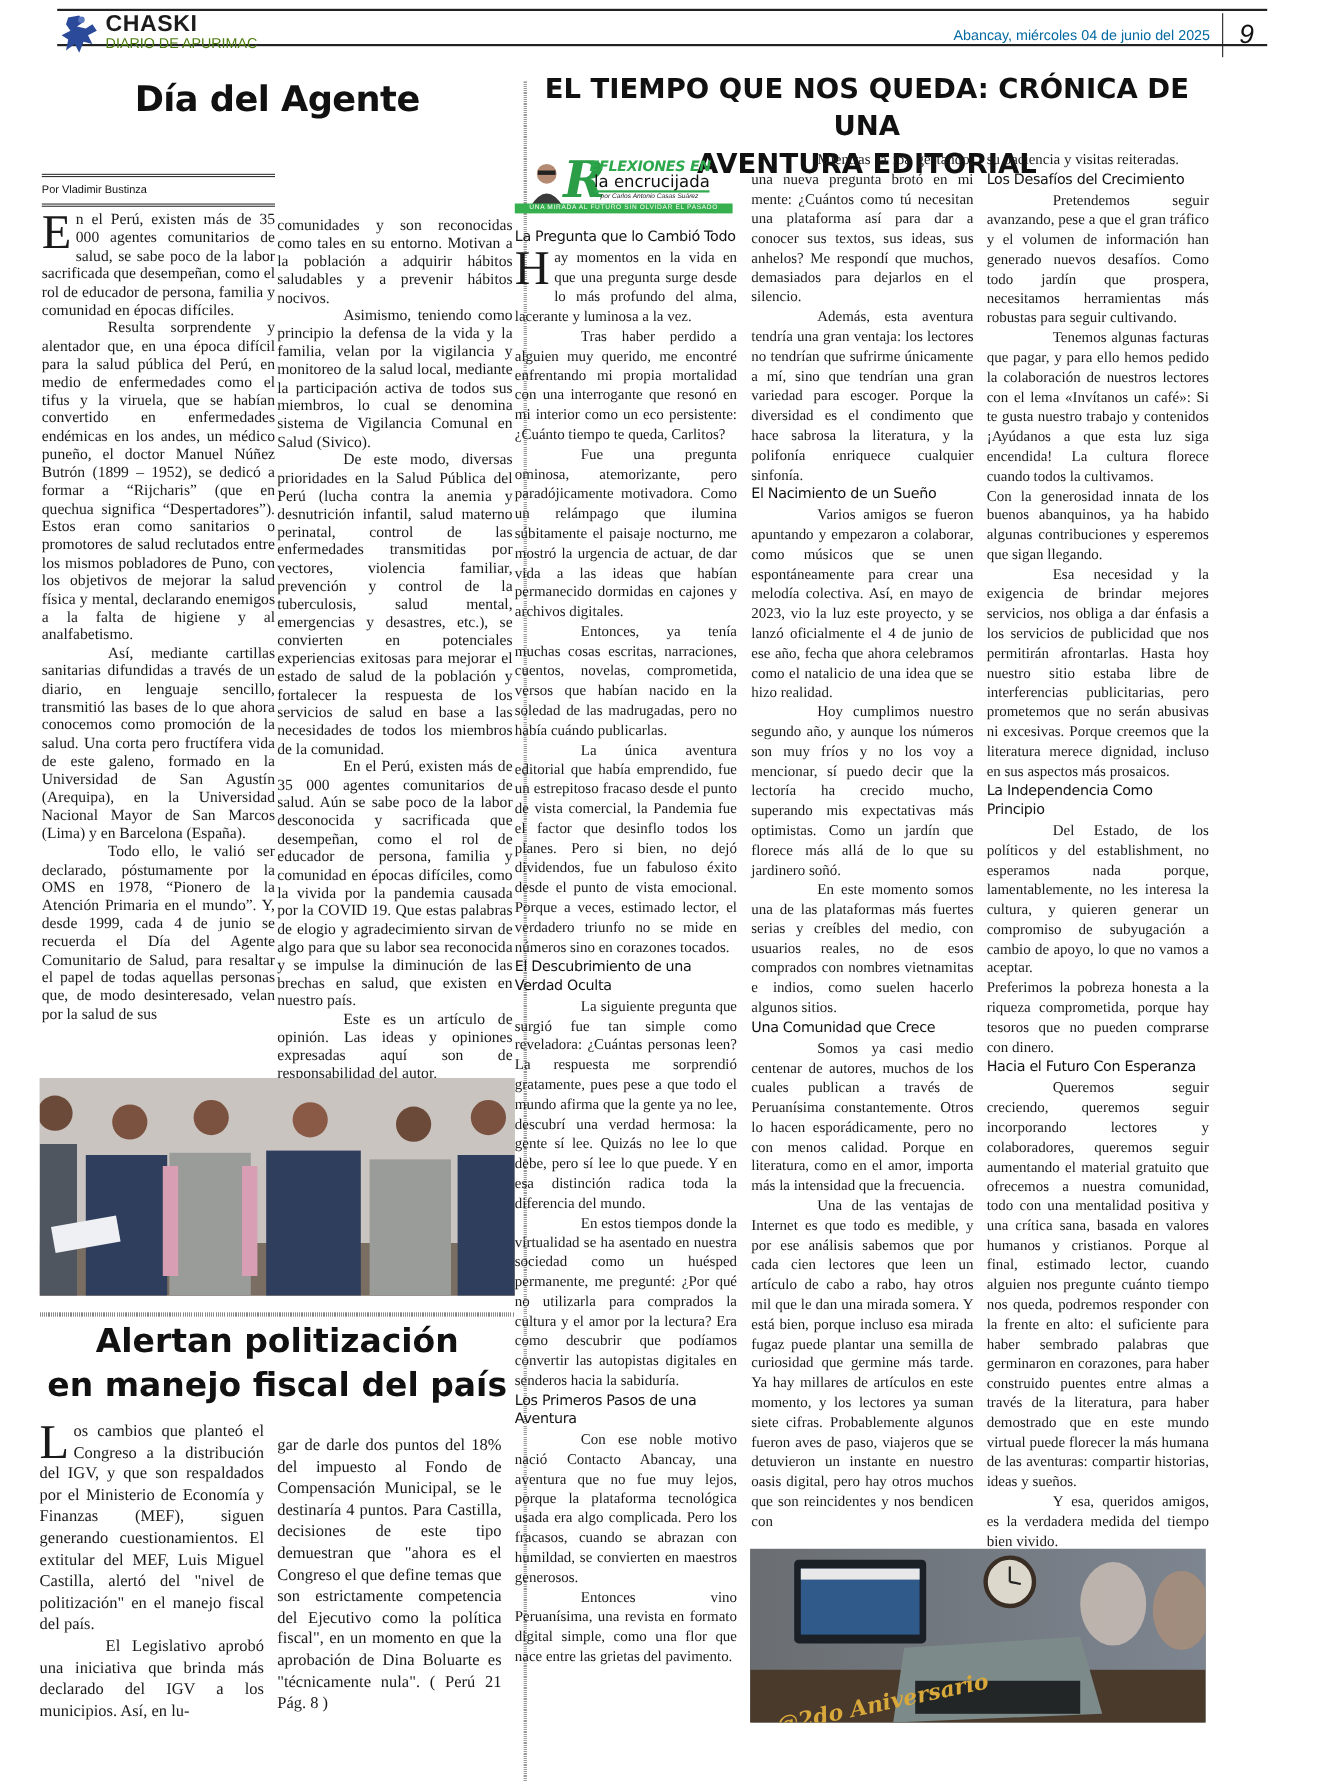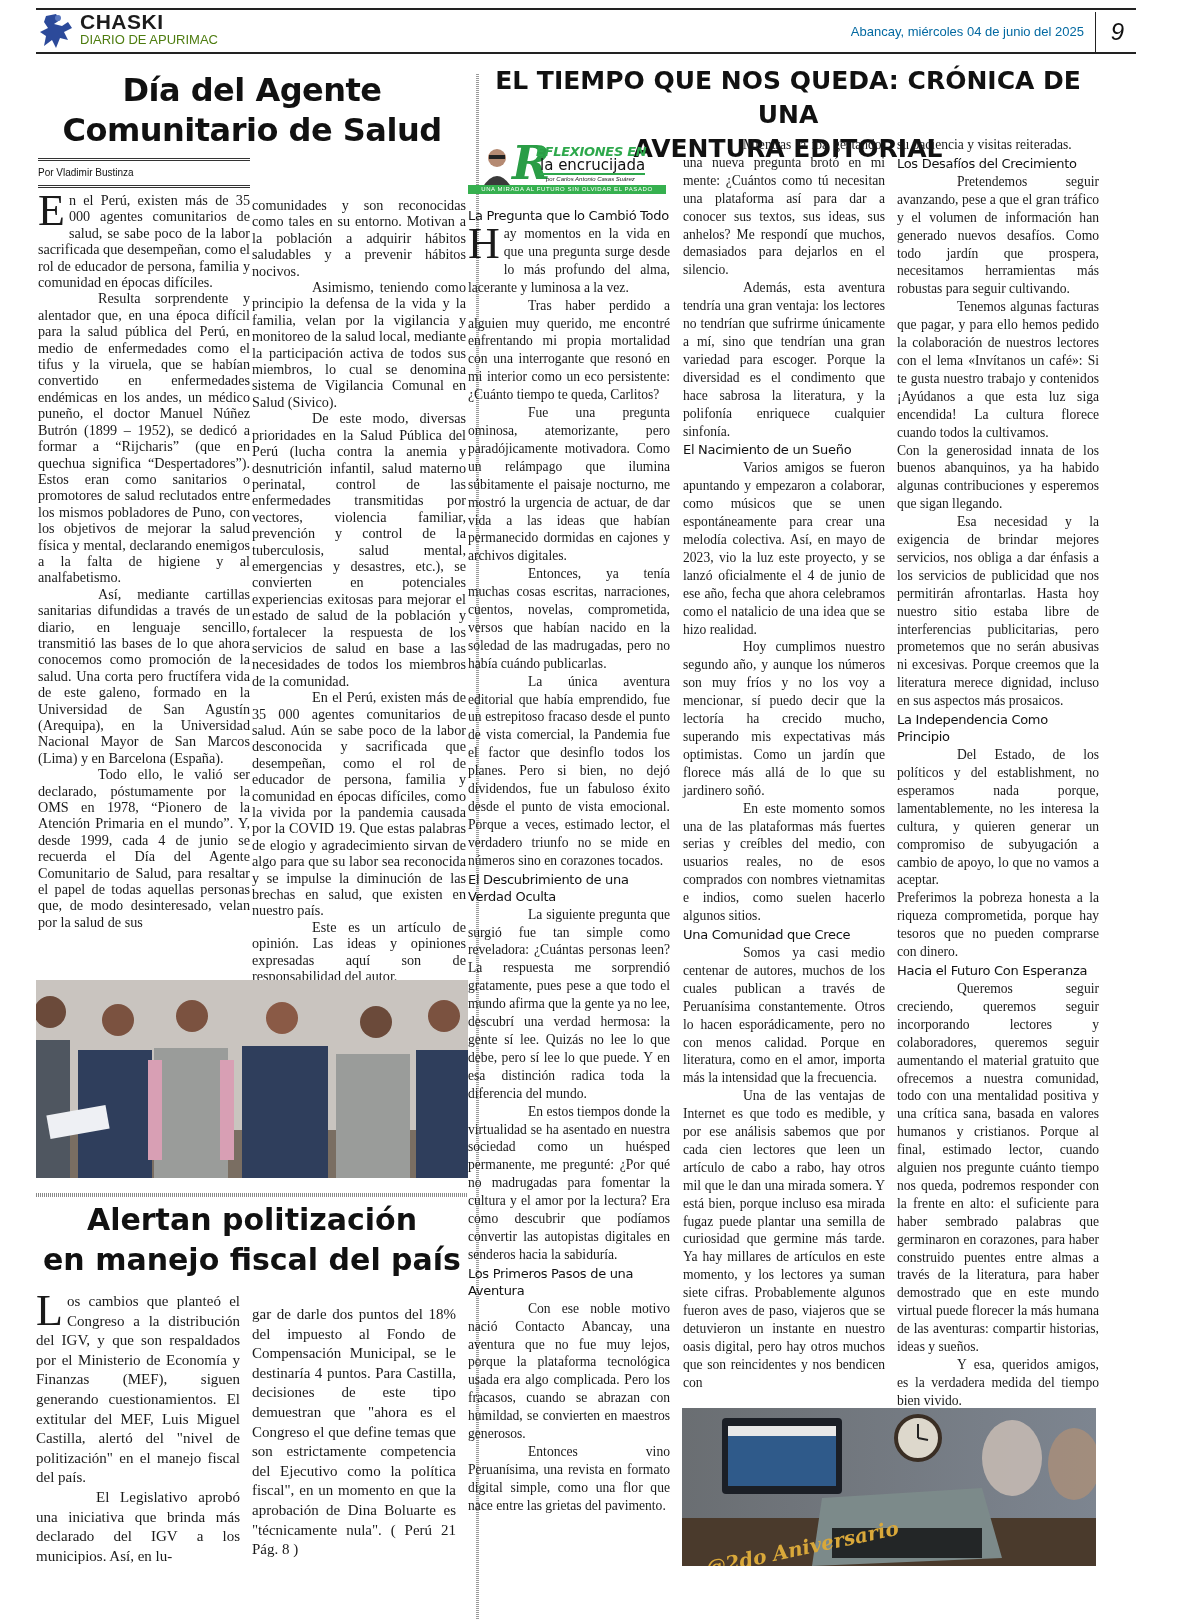--- a/index.html
+++ b/index.html
@@ -1,20 +1,20 @@
 <!DOCTYPE html>
 <html><head>
 <meta charset="utf-8">
 <style>
   * { box-sizing: border-box; margin: 0; padding: 0; }
   html, body { width: 1200px; height: 1620px; background: #ffffff; overflow: hidden; }
   body { position: relative; font-family: "DejaVu Serif", "Liberation Serif", serif; color: #1a1a1a; }
 
   
-  .masthead { position: absolute; left: 36px; top: 8px; width: 1100px; height: 46px; border-top: 2px solid #222; border-bottom: 2px solid #222; }
+  .masthead { position: absolute; left: 52px; top: 8px; width: 1100px; height: 34px; border-top: 2px solid #222; border-bottom: 2px solid #222; }
   .logo { position: absolute; left: 2px; top: 2px; width: 36px; height: 40px; }
   .brand { position: absolute; left: 44px; top: 1px; font-family: "Liberation Sans", sans-serif; }
   .brand .name { font-size: 21px; font-weight: bold; color: #1c1c1c; line-height: 22px; letter-spacing: 0.5px; }
   .brand .sub { font-size: 13px; color: #4d7c0f; line-height: 14px; }
   .dateline { position: absolute; right: 52px; top: 14px; font-family: "Liberation Sans", sans-serif; font-size: 13px; color: #0369a1; }
   .pagesep { position: absolute; right: 40px; top: 2px; width: 1px; height: 40px; background: #222; }
   .pagenum { position: absolute; right: 12px; top: 8px; font-family: "Liberation Sans", sans-serif; font-style: italic; font-size: 24px; color: #111; }
 
   .colrule { position: absolute; left: 476px; top: 74px; width: 3px; height: 1546px; background: repeating-linear-gradient(to bottom, #999 0 1px, #fff 1px 2px); }
 
@@ -62,21 +62,20 @@
   </div>
   <div class="dateline">Abancay, miércoles 04 de junio del 2025</div>
   <div class="pagesep"></div>
   <div class="pagenum">9</div>
 </div>
 
 <div class="colrule"></div>
 
 <div class="h1 left-title">
   <div>Día del Agente</div>
-  <div>Comunitario de Salud</div>
 </div>
 <div class="byline-box">
   <span class="byline">Por Vladimir Bustinza</span>
 </div>
 <div class="col" id="a1c1" style="left:38px; top:192px; width:212px;">
     <p><span class="dropcap">E</span><span>n el Perú, existen más de 35 000 agentes comunitarios de salud, se sabe poco de la labor sacrificada que desempeñan, como el rol de educador de persona, familia y comunidad en épocas difíciles.</span></p>
     <p class="ind"><span>Resulta sorprendente y alentador que, en una época difícil para la salud pública del Perú, en medio de enfermedades como el tifus y la viruela, que se habían convertido en enfermedades endémicas en los andes, un médico puneño, el doctor Manuel Núñez Butrón (1899 – 1952), se dedicó a formar a “Rijcharis” (que en quechua significa “Despertadores”). Estos eran como sanitarios o promotores de salud reclutados entre los mismos pobladores de Puno, con los objetivos de mejorar la salud física y mental, declarando enemigos a la falta de higiene y al analfabetismo.</span></p>
     <p class="ind"><span>Así, mediante cartillas sanitarias difundidas a través de un diario, en lenguaje sencillo, transmitió las bases de lo que ahora conocemos como promoción de la salud. Una corta pero fructífera vida de este galeno, formado en la Universidad de San Agustín (Arequipa), en la Universidad Nacional Mayor de San Marcos (Lima) y en Barcelona (España).</span></p>
     <p class="ind"><span>Todo ello, le valió ser declarado, póstumamente por la OMS en 1978, “Pionero de la Atención Primaria en el mundo”. Y, desde 1999, cada 4 de junio se recuerda el Día del Agente Comunitario de Salud, para resaltar el papel de todas aquellas personas que, de modo desinteresado, velan por la salud de sus</span></p>
   </div>
@@ -147,21 +146,21 @@
 
 <div class="col" id="a3c1" style="left:468px; top:206px; width:202px; font-size:13.6px; line-height:17.9px;">
     <div class="subhead">La Pregunta que lo Cambió Todo</div>
     <p><span class="dropcap">H</span><span>ay momentos en la vida en que una pregunta surge desde lo más profundo del alma, lacerante y luminosa a la vez.</span></p>
     <p class="ind"><span>Tras haber perdido a alguien muy querido, me encontré enfrentando mi propia mortalidad con una interrogante que resonó en mi interior como un eco persistente: ¿Cuánto tiempo te queda, Carlitos?</span></p>
     <p class="ind"><span>Fue una pregunta ominosa, atemorizante, pero paradójicamente motivadora. Como un relámpago que ilumina súbitamente el paisaje nocturno, me mostró la urgencia de actuar, de dar vida a las ideas que habían permanecido dormidas en cajones y archivos digitales.</span></p>
     <p class="ind"><span>Entonces, ya tenía muchas cosas escritas, narraciones, cuentos, novelas, comprometida, versos que habían nacido en la soledad de las madrugadas, pero no había cuándo publicarlas.</span></p>
     <p class="ind"><span>La única aventura editorial que había emprendido, fue un estrepitoso fracaso desde el punto de vista comercial, la Pandemia fue el factor que desinflo todos los planes. Pero si bien, no dejó dividendos, fue un fabuloso éxito desde el punto de vista emocional. Porque a veces, estimado lector, el verdadero triunfo no se mide en números sino en corazones tocados.</span></p>
     <div class="subhead">El Descubrimiento de una Verdad Oculta</div>
     <p class="ind"><span>La siguiente pregunta que surgió fue tan simple como reveladora: ¿Cuántas personas leen? La respuesta me sorprendió gratamente, pues pese a que todo el mundo afirma que la gente ya no lee, descubrí una verdad hermosa: la gente sí lee. Quizás no lee lo que debe, pero sí lee lo que puede. Y en esa distinción radica toda la diferencia del mundo.</span></p>
-    <p class="ind"><span>En estos tiempos donde la virtualidad se ha asentado en nuestra sociedad como un huésped permanente, me pregunté: ¿Por qué no madrugadas para fomentar la cultura y el amor por la lectura? Era como descubrir que podíamos convertir las autopistas digitales en senderos hacia la sabiduría.</span></p>
+    <p class="ind"><span>En estos tiempos donde la virtualidad se ha asentado en nuestra sociedad como un huésped permanente, me pregunté: ¿Por qué no utilizarla para comprados la cultura y el amor por la lectura? Era como descubrir que podíamos convertir las autopistas digitales en senderos hacia la sabiduría.</span></p>
     <div class="subhead">Los Primeros Pasos de una Aventura</div>
     <p class="ind"><span>Con ese noble motivo nació Contacto Abancay, una aventura que no fue muy lejos, porque la plataforma tecnológica usada era algo complicada. Pero los fracasos, cuando se abrazan con humildad, se convierten en maestros generosos.</span></p>
     <p class="ind"><span>Entonces vino Peruanísima, una revista en formato digital simple, como una flor que nace entre las grietas del pavimento.</span></p>
   </div>
 <div class="col" id="a3c2" style="left:683px; top:136px; width:202px; font-size:13.6px; line-height:17.9px;">
     <p class="ind"><span>Mientras la iba gestando, una nueva pregunta brotó en mi mente: ¿Cuántos como tú necesitan una plataforma así para dar a conocer sus textos, sus ideas, sus anhelos? Me respondí que muchos, demasiados para dejarlos en el silencio.</span></p>
     <p class="ind"><span>Además, esta aventura tendría una gran ventaja: los lectores no tendrían que sufrirme únicamente a mí, sino que tendrían una gran variedad para escoger. Porque la diversidad es el condimento que hace sabrosa la literatura, y la polifonía enriquece cualquier sinfonía.</span></p>
     <div class="subhead">El Nacimiento de un Sueño</div>
     <p class="ind"><span>Varios amigos se fueron apuntando y empezaron a colaborar, como músicos que se unen espontáneamente para crear una melodía colectiva. Así, en mayo de 2023, vio la luz este proyecto, y se lanzó oficialmente el 4 de junio de ese año, fecha que ahora celebramos como el natalicio de una idea que se hizo realidad.</span></p>
     <p class="ind"><span>Hoy cumplimos nuestro segundo año, y aunque los números son muy fríos y no los voy a mencionar, sí puedo decir que la lectoría ha crecido mucho, superando mis expectativas más optimistas. Como un jardín que florece más allá de lo que su jardinero soñó.</span></p>

